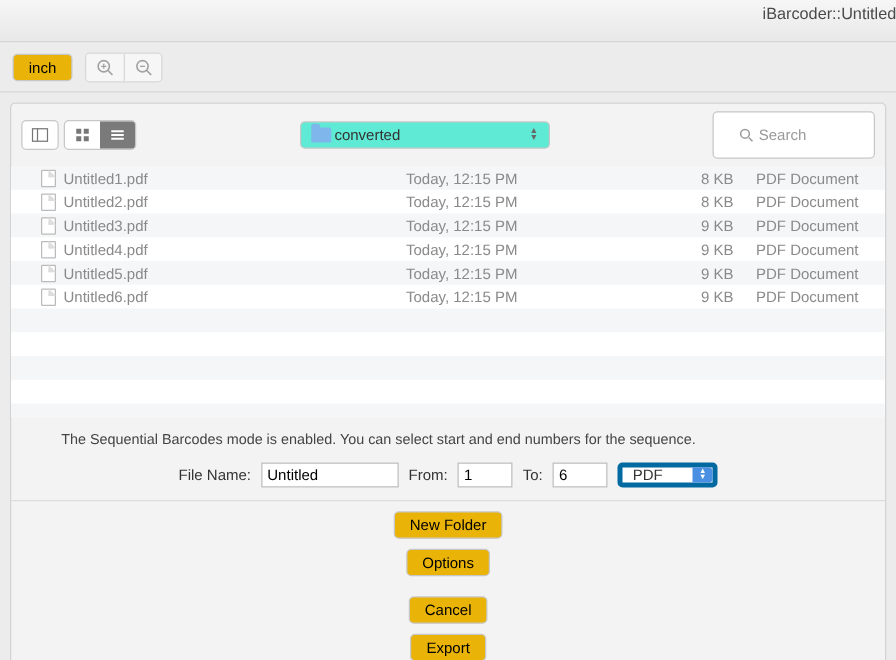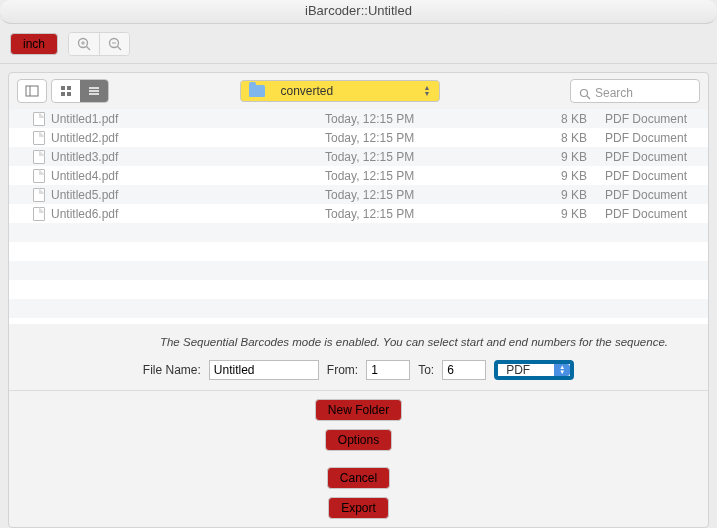--- a/index.html
+++ b/index.html
@@ -1,56 +1,56 @@
 <!DOCTYPE html>
 <html><head>
 <meta charset="utf-8">
 <style>
 * { box-sizing: border-box; margin: 0; padding: 0; font-family: -apple-system, "Helvetica Neue", Arial, sans-serif; }
 body { width: 717px; height: 528px; background: #ececec; font-size: 12px; color: #333; }
 
-.titlebar { height: 24px; line-height: 22px; text-align: center; font-size: 13px; color: #4a4a4a; background: linear-gradient(#f6f6f6,#e8e8e8); border-bottom: 1px solid #d0d0d0; border-radius: 11px; }
+.titlebar { height: 34px; line-height: 22px; text-align: right; font-size: 13px; color: #4a4a4a; background: linear-gradient(#f6f6f6,#e8e8e8); border-bottom: 1px solid #d0d0d0; }
 
 .toolbar { height: 40px; display: flex; align-items: center; gap: 10px; padding: 0 10px; background: #ececec; border-bottom: 1px solid #d6d6d6; }
-.btn { background: #b91c1c; border: 1px solid #c7c7c7; border-radius: 4px; padding: 3px 12px; font-size: 12px; cursor: pointer; }
+.btn { background: #eab308; border: 1px solid #c7c7c7; border-radius: 4px; padding: 3px 12px; font-size: 12px; cursor: pointer; }
 .zoom { display: flex; border: 1px solid #c7c7c7; border-radius: 4px; overflow: hidden; opacity: .55; }
 .zoom span { display: flex; align-items: center; justify-content: center; width: 30px; height: 22px; background: #fff; }
 .zoom span+span { border-left: 1px solid #c7c7c7; }
 
 .panel { margin: 8px; background: #f3f3f3; border: 1px solid #d3d3d3; border-radius: 4px; display: flex; flex-direction: column; height: 456px; }
 
 .navrow { display: flex; align-items: center; padding: 6px 8px; gap: 8px; }
 .navleft { display: flex; gap: 4px; }
 .seggrp { display: flex; border: 1px solid #c7c7c7; border-radius: 4px; overflow: hidden; background: #fff; }
 .seg { width: 28px; height: 22px; display: flex; align-items: center; justify-content: center; cursor: pointer; }
 .seg.active { background: #7a7a7a; color: #fff; }
-.pathsel { margin: 0 auto; display: flex; align-items: center; gap: 16px; background: #fde047; border: 1px solid #c7c7c7; border-radius: 4px; padding: 2px 8px; min-width: 200px; height: 22px; cursor: pointer; }
+.pathsel { margin: 0 auto; display: flex; align-items: center; gap: 3px; background: #5eead4; border: 1px solid #c7c7c7; border-radius: 4px; padding: 2px 8px; min-width: 200px; height: 22px; cursor: pointer; }
 .folder-ico { width: 16px; height: 12px; background: #7fb6ec; border-radius: 2px 2px 1px 1px; position: relative; }
 .folder-ico::before { content: ""; position: absolute; top: -3px; left: 0; width: 7px; height: 4px; background: #7fb6ec; border-radius: 2px 2px 0 0; }
 .updn { display: flex; flex-direction: column; font-size: 7px; line-height: 6px; color: #666; margin-left: auto; }
-.search { display: flex; align-items: flex-end; gap: 4px; background: #fff; border: 1px solid #c7c7c7; border-radius: 4px; padding: 2px 8px; width: 130px; height: 24px; color: #999; }
+.search { display: flex; align-items: center; gap: 4px; background: #fff; border: 1px solid #c7c7c7; border-radius: 4px; padding: 2px 20px; width: 130px; height: 38px; color: #999; }
 
 .headers { display: flex; background: #fff; border-top: 1px solid #d8d8d8; border-bottom: 1px solid #d8d8d8; font-size: 11px; color: #444; }
 .headers div { padding: 4px 8px; border-right: 1px solid #e0e0e0; }
 .col-name { flex: 0 0 308px; display: flex; justify-content: space-between; align-items: center; }
 .col-date { flex: 0 0 200px; }
 .col-size { flex: 0 0 80px; text-align: right; }
 .col-kind { flex: 1; border-right: none !important; }
 
 .filelist { flex: 1; overflow: auto; background: #fff; }
 .row { display: flex; align-items: center; height: 19px; font-size: 12px; color: #8a8a8a; }
 .row:nth-child(odd) { background: #f4f6f8; }
 .row .c-name { flex: 0 0 308px; padding-left: 24px; display: flex; align-items: center; gap: 6px; }
 .row .c-date { flex: 0 0 200px; padding-left: 8px; }
 .row .c-size { flex: 0 0 80px; text-align: right; padding-right: 10px; }
 .row .c-kind { flex: 1; padding-left: 8px; }
 .file-ico { width: 12px; height: 14px; background: #fff; border: 1px solid #bbb; border-radius: 1px; position: relative; }
 .file-ico::after { content: ""; position: absolute; right: -1px; top: -1px; border: 3px solid transparent; border-left-color: #ddd; border-bottom-color: #ddd; }
 
-.msg { text-align: right; font-size: 11.5px; color: #444; padding: 10px 40px 6px; line-height: 1.4; font-style: italic; }
+.msg { text-align: left; font-size: 11.5px; color: #444; padding: 10px 40px 6px; line-height: 1.4; }
 .formrow { display: flex; align-items: center; justify-content: center; gap: 8px; padding: 4px 0 10px; font-size: 12px; }
 .formrow label { color: #333; }
 .txt { background: #fff; border: 1px solid #bdbdbd; padding: 2px 4px; font-size: 12px; height: 20px; }
 .txt.small { width: 44px; }
 .txt.med { width: 110px; }
 .select { display: flex; align-items: center; background: #fff; border: 4px solid #0369a1; border-radius: 4px; height: 20px; padding: 0 0 0 8px; cursor: pointer; width: 80px; }
 .select .cap { background: #4a90e2; color: #fff; width: 16px; height: 100%; margin-left: auto; border-radius: 0 3px 3px 0; display: flex; flex-direction: column; align-items: center; justify-content: center; font-size: 6px; line-height: 5px; }
 
 .footer { display: flex; align-items: center; padding: 8px; gap: 8px; border-top: 1px solid #dcdcdc; flex-direction: column; }
 .spacer { flex: 1; }

